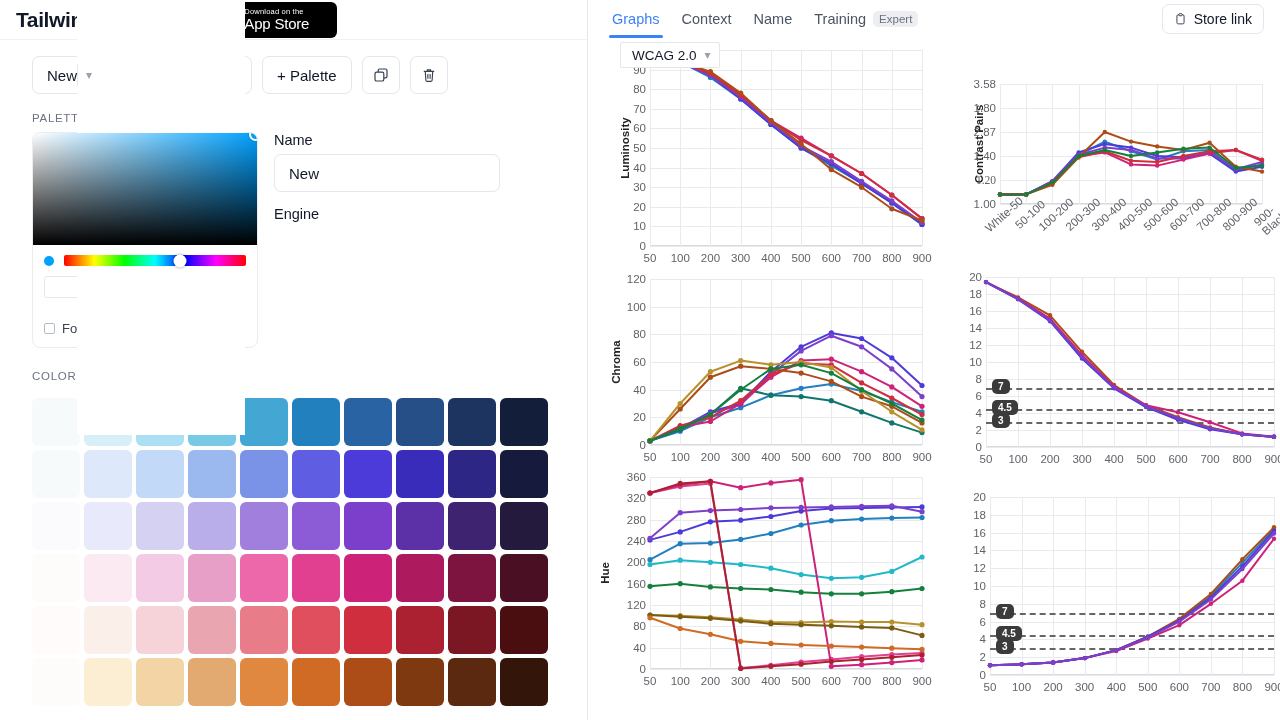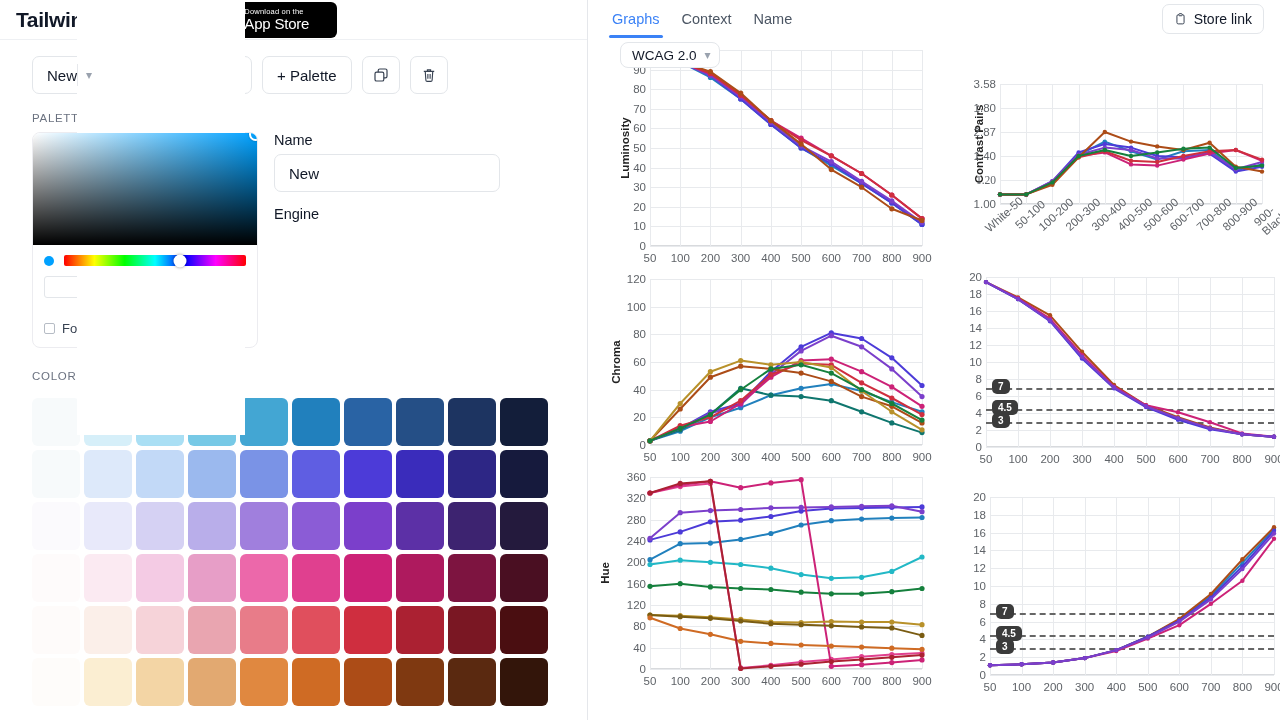--- a/index.html
+++ b/index.html
@@ -107,21 +107,21 @@
 
   .chart { position:relative; }
   .axis-title { position:absolute; left:4px; top:50%; transform:translateY(-50%) rotate(-90deg);
     transform-origin:center; white-space:nowrap; font-size:11.5px; font-weight:bold; color:#222; }
   .plot { position:absolute; background:#fff; }
   .grid-line { position:absolute; background:#e8eaed; }
   .ytick { position:absolute; right:0; transform:translateY(-50%); font-size:11.5px; color:#5f6368;
     text-align:right; }
   .xtick { position:absolute; transform:translateX(-50%); font-size:11.5px; color:#5f6368; }
   .xtick.rot { transform:translateX(-50%) rotate(-42deg); transform-origin:center top; }
-  .wcagsel { position:absolute; height:26px; border:1px solid #e3e6ea; border-radius:8px;
+  .wcagsel { position:absolute; height:26px; border:1px solid #e3e6ea; border-radius:2px;
     background:#fff; display:flex; align-items:center; gap:8px; padding:0 8px 0 11px;
     font-size:13.5px; color:#111827; cursor:pointer; }
   .thrpill { position:absolute; background:#3b3b3b; color:#fff; font-size:10px; font-weight:bold;
     border-radius:5px; padding:2px 6px; }
   svg { display:block; }
 </style>
 </head>
 <body>
 
 <div class="app">
@@ -282,20 +282,24 @@
   <div class="right">
     <div class="tabs" id="tabs">
         <div class="tab active">
           <span>Graphs</span>
         </div>
         <div class="tab">
           <span>Context</span>
         </div>
         <div class="tab">
           <span>Name</span>
+        </div>
+        <div class="tab">
+          <span>Training</span>
+          <span class="badge">Expert</span>
         </div>
       <button class="copylink">
         <span>
           <svg width="13" height="14" viewBox="0 0 20 20" fill="none" stroke="#374151" stroke-width="1.5">
             <rect x="4.5" y="3.5" width="11" height="14" rx="2"></rect>
             <rect x="7.5" y="1.8" width="5" height="3.2" rx="1" fill="#fff"></rect>
           </svg>
         </span>
         <span>Store link</span>
       </button>

